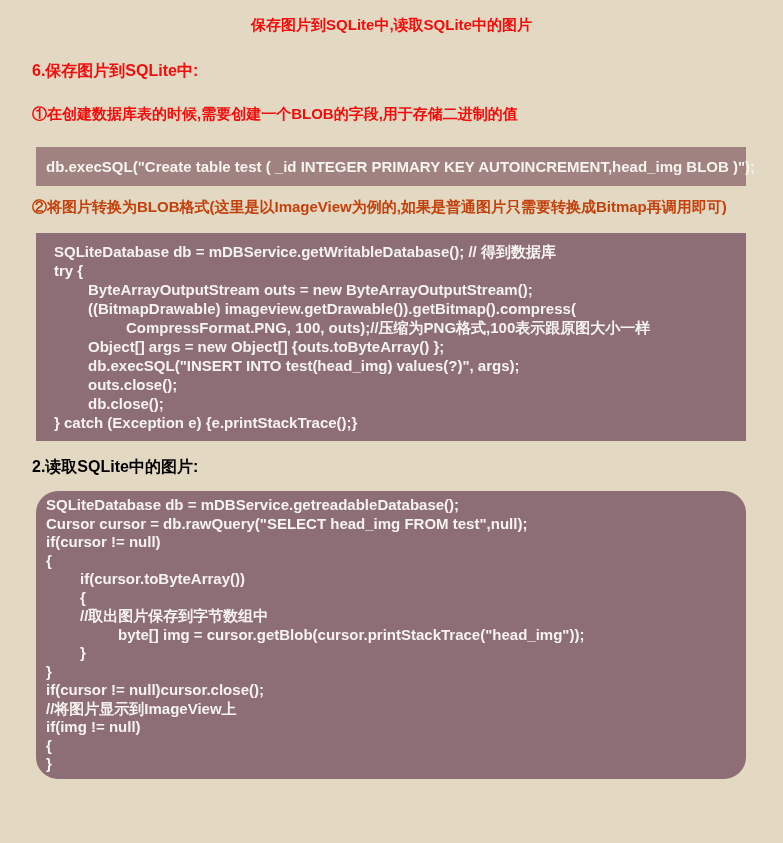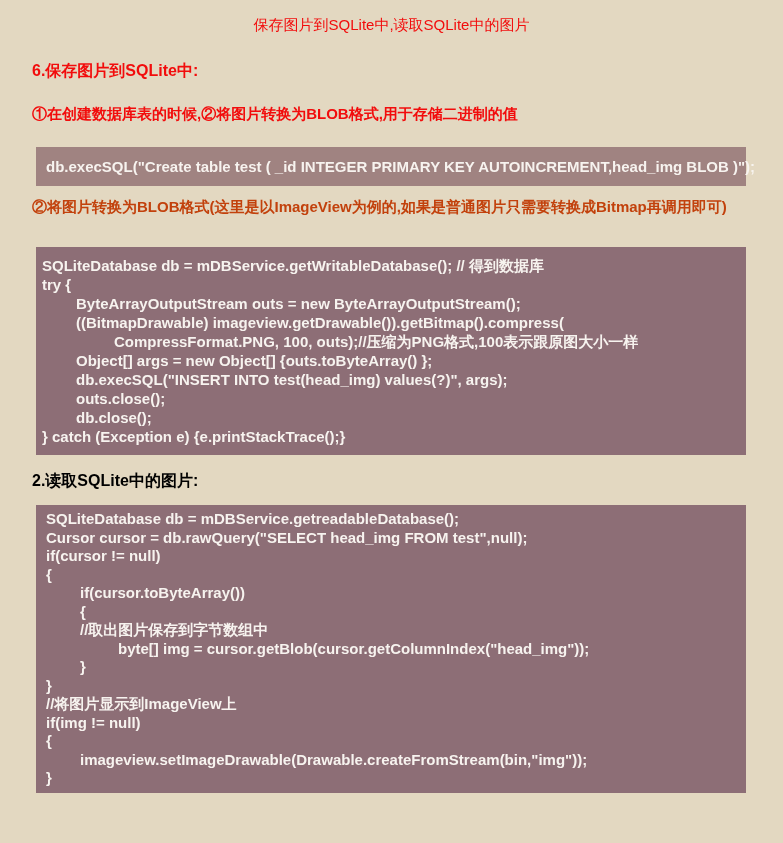--- a/index.html
+++ b/index.html
@@ -9,21 +9,21 @@
     font-family: "Liberation Sans", sans-serif;
     overflow: hidden;
   }
   .page { width: 783px; height: 843px; position: relative; }
 
   .title {
     margin-top: 17px;
     text-align: center;
     color: #f20c0c;
     font-size: 15px;
-    font-weight: normal;
+    font-weight: bold;
     line-height: 16px;
   }
   .heading {
     margin: 29px 0 0 32px;
     color: #f20c0c;
     font-size: 16px;
     font-weight: bold;
     line-height: 18px;
   }
   .heading.second { margin-top: 17px; }
@@ -44,23 +44,23 @@
     font-size: 15px;
     font-weight: bold;
   }
   .code-light {
     margin-top: 25px;
     background: #a08381;
     padding: 10px 10px;
     line-height: 19px;
   }
   .code-dark {
-    margin-top: 32px;
+    margin-top: 18px;
     background: #8d6e76;
-    padding: 9px 6px;
+    padding: 9px 18px;
     line-height: 19px;
   }
   .code-read {
     margin-top: 15px;
     padding: 5px 10px;
     line-height: 18.5px;
   }
   .code-line { white-space: pre; }
   .code-line.i0 { padding-left: 0; }
   .code-line.i1 { padding-left: 34px; }
@@ -68,21 +68,21 @@
 </style>
 </head>
 <body style="background-color: rgb(227, 216, 193);">
 
 <div class="page">
 
   <div class="title" style="color: rgb(242, 12, 12);">保存图片到SQLite中,读取SQLite中的图片</div>
 
   <div class="heading" style="color: rgb(242, 12, 12);">6.保存图片到SQLite中:</div>
 
-  <div class="step" style="color: rgb(242, 12, 12);">①在创建数据库表的时候,②将图片转换为BLOB格式,用于存储二进制的值</div>
+  <div class="step" style="color: rgb(242, 12, 12);">①在创建数据库表的时候,需要创建一个BLOB的字段,用于存储二进制的值</div>
 
   <div class="code code-light" style="background-color: rgb(160, 131, 129); color: rgb(247, 243, 239);">
       <div class="code-line i0">db.execSQL("Create table test ( _id INTEGER PRIMARY KEY AUTOINCREMENT,head_img BLOB )");</div>
     </div>
 
   <div class="step second" style="color: #c2410c;">②将图片转换为BLOB格式(这里是以ImageView为例的,如果是普通图片只需要转换成Bitmap再调用即可)</div>
 
   <div class="code code-dark" style="background-color: rgb(141, 110, 118); color: rgb(247, 243, 239);">
       <div class="code-line i0">SQLiteDatabase db = mDBService.getWritableDatabase(); // 得到数据库</div>
       <div class="code-line i0">try {</div>
@@ -91,31 +91,31 @@
       <div class="code-line i2">CompressFormat.PNG, 100, outs);//压缩为PNG格式,100表示跟原图大小一样</div>
       <div class="code-line i1">Object[] args = new Object[] {outs.toByteArray() };</div>
       <div class="code-line i1">db.execSQL("INSERT INTO test(head_img) values(?)", args);</div>
       <div class="code-line i1">outs.close();</div>
       <div class="code-line i1">db.close();</div>
       <div class="code-line i0">} catch (Exception e) {e.printStackTrace();}</div>
     </div>
 
   <div class="heading second" style="color: #000000;">2.读取SQLite中的图片:</div>
 
-  <div class="code code-dark code-read" style="background-color: rgb(141, 110, 118); color: rgb(247, 243, 239);">
+  <div class="code code-dark code-read" style="background-color: rgb(141, 110, 118); color: rgb(247, 243, 239); border-radius: 22px;">
       <div class="code-line i0">SQLiteDatabase db = mDBService.getreadableDatabase();</div>
       <div class="code-line i0">Cursor cursor = db.rawQuery("SELECT head_img FROM test",null);</div>
       <div class="code-line i0">if(cursor != null)</div>
       <div class="code-line i0">{</div>
       <div class="code-line i1">if(cursor.toByteArray())</div>
       <div class="code-line i1">{</div>
       <div class="code-line i1">//取出图片保存到字节数组中</div>
-      <div class="code-line i2">byte[] img = cursor.getBlob(cursor.getColumnIndex("head_img"));</div>
+      <div class="code-line i2">byte[] img = cursor.getBlob(cursor.printStackTrace("head_img"));</div>
       <div class="code-line i1">}</div>
       <div class="code-line i0">}</div>
+      <div class="code-line i0">if(cursor != null)cursor.close();</div>
       <div class="code-line i0">//将图片显示到ImageView上</div>
       <div class="code-line i0">if(img != null)</div>
       <div class="code-line i0">{</div>
-      <div class="code-line i1">imageview.setImageDrawable(Drawable.createFromStream(bin,"img"));</div>
       <div class="code-line i0">}</div>
     </div>
 
 </div>
 
 </body></html>

